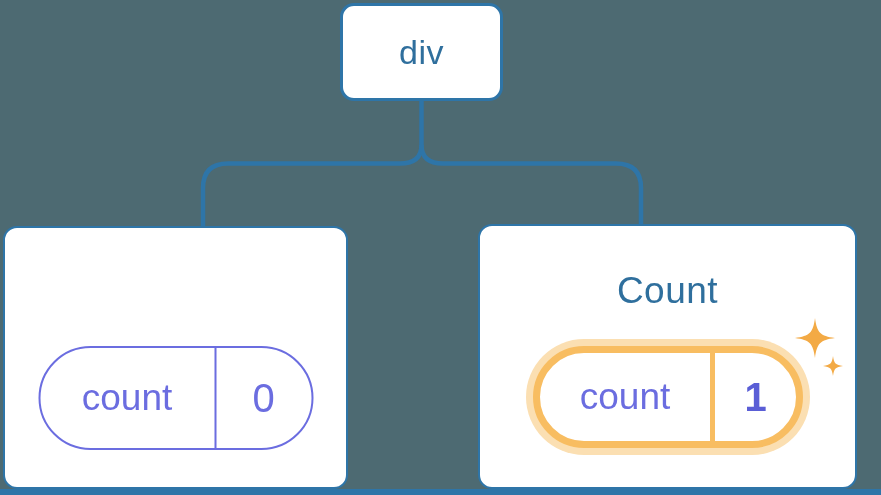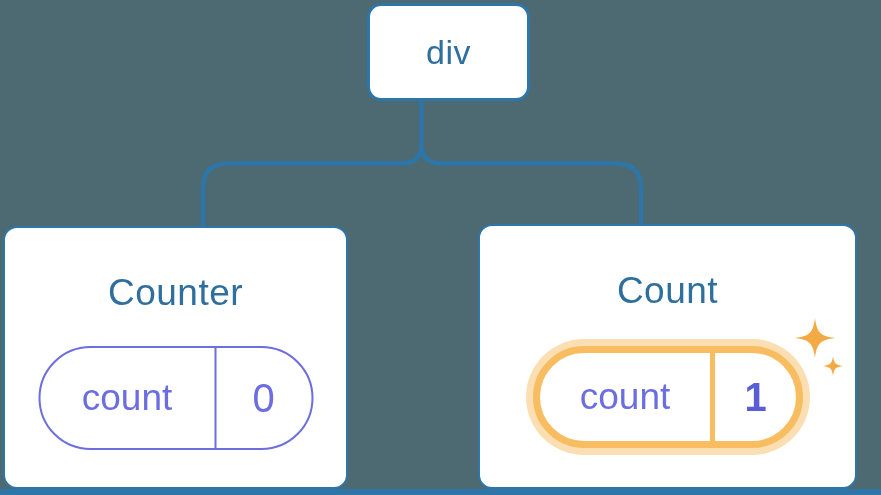--- a/index.html
+++ b/index.html
@@ -20,21 +20,20 @@
     position: absolute;
     left: 340px; top: 3px;
     width: 163px; height: 98px;
     background: #FFFFFF;
     border: 3px solid #2E75A8;
     border-radius: 14px;
     box-sizing: border-box;
     display: flex;
     align-items: center;
     justify-content: center;
-    margin-left: 27px;
   }
   .node-label {
     font-size: 34px;
     font-weight: 500;
     color: #2F6F9D;
     letter-spacing: 0.5px;
   }
   .card {
     position: absolute;
     top: 226px;
@@ -130,21 +129,20 @@
       <path d="M421.5,145 Q421.5,163.5 400,163.5 H228 Q203,163.5 203,188 V232"></path>
       <path d="M421.5,145 Q421.5,163.5 443,163.5 H616 Q641,163.5 641,188 V232"></path>
     </g>
   </svg>
 
   <div class="node-box">
     <span class="node-label">div</span>
   </div>
 
   <div class="card card-left">
-    <div class="card-title">Counter</div>
     <div class="pill">
       <div class="cell-name">count</div>
       <div class="cell-value">0</div>
     </div>
   </div>
 
   <div class="card card-right">
     <div class="card-title">Count</div>
     <div class="pill-hl">
       <div class="cell-name">count</div>

